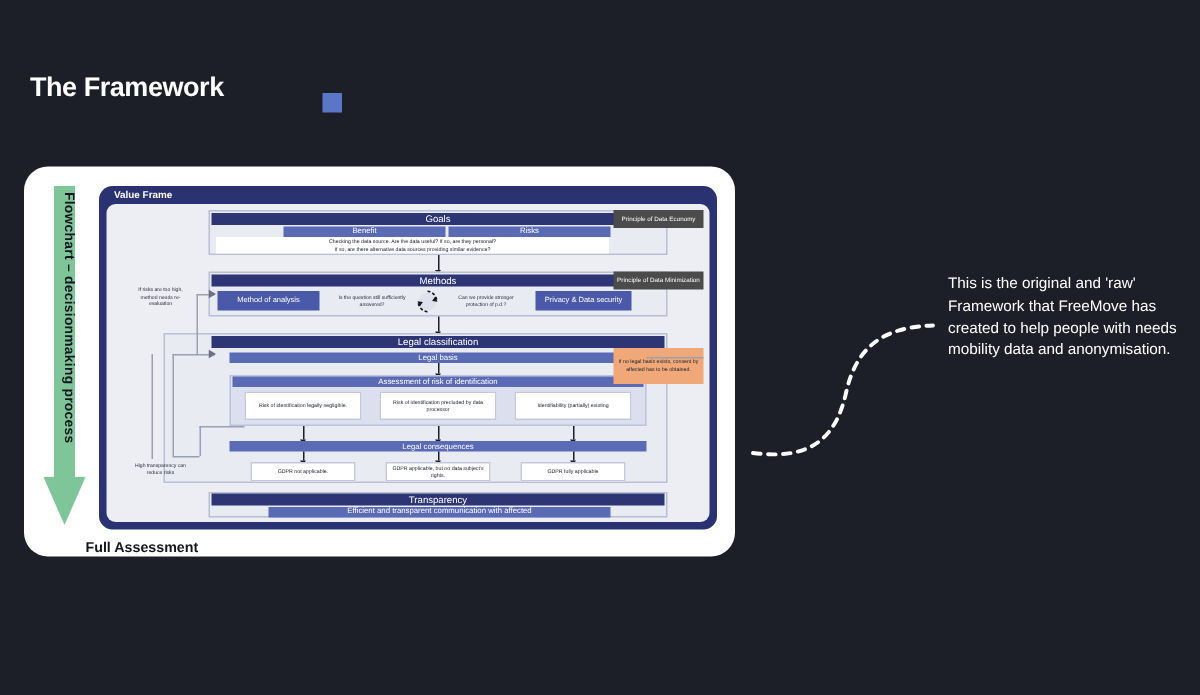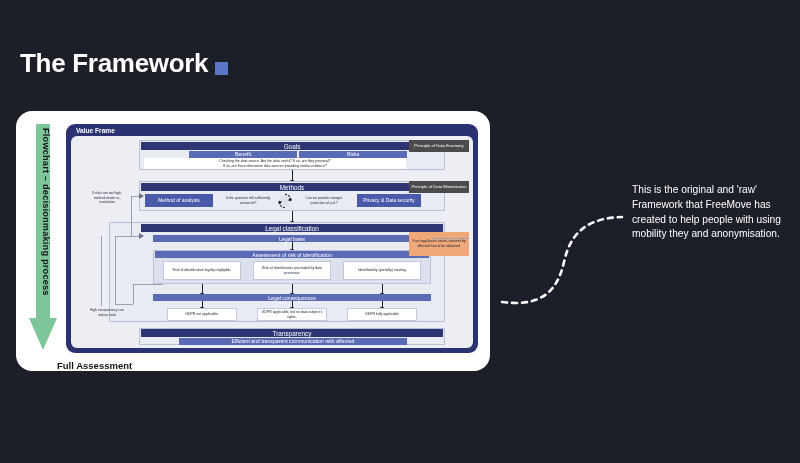--- a/index.html
+++ b/index.html
@@ -7,21 +7,21 @@
     width: 800px; height: 463px;
     background: #1c1f28;
     font-family: "Liberation Sans", sans-serif;
     overflow: hidden;
     position: relative;
   }
 
   
   #slide-title {
     position: absolute; left: 20px; top: 48px;
-    font-size: 26px; font-weight: bold; color: #ffffff;
+    font-size: 18px; font-weight: bold; color: #ffffff;
     letter-spacing: -0.3px;
   }
   #title-accent {
     position: absolute; left: 215px; top: 62px;
     width: 13px; height: 13px; background: #5b76c4;
   }
 
   
   #framework-card {
     position: absolute; left: 16px; top: 111px;
@@ -274,13 +274,13 @@
     <svg style="position:absolute; left:68px; top:96px;" width="8" height="8" viewBox="0 0 8 8">
       <path d="M0 1 L5 4 L0 7 z" fill="#6b7186"></path>
     </svg>
   </div>
 </div>
 
 <svg id="dashed-curve" viewBox="0 0 130 115">
   <path d="M4 106 C 36 110, 58 102, 66 66 C 73 34, 92 22, 124 21" fill="none" stroke="#ffffff" stroke-width="2.6" stroke-dasharray="5 5" stroke-linecap="round"></path>
 </svg>
 
-<div id="caption">This is the original and 'raw' Framework that FreeMove has created to help people with using mobility they and anonymisation.</div>
+<div id="caption">This is the original and 'raw' Framework that FreeMove has created to help people with needs mobility data and anonymisation.</div>
 
 </body></html>

